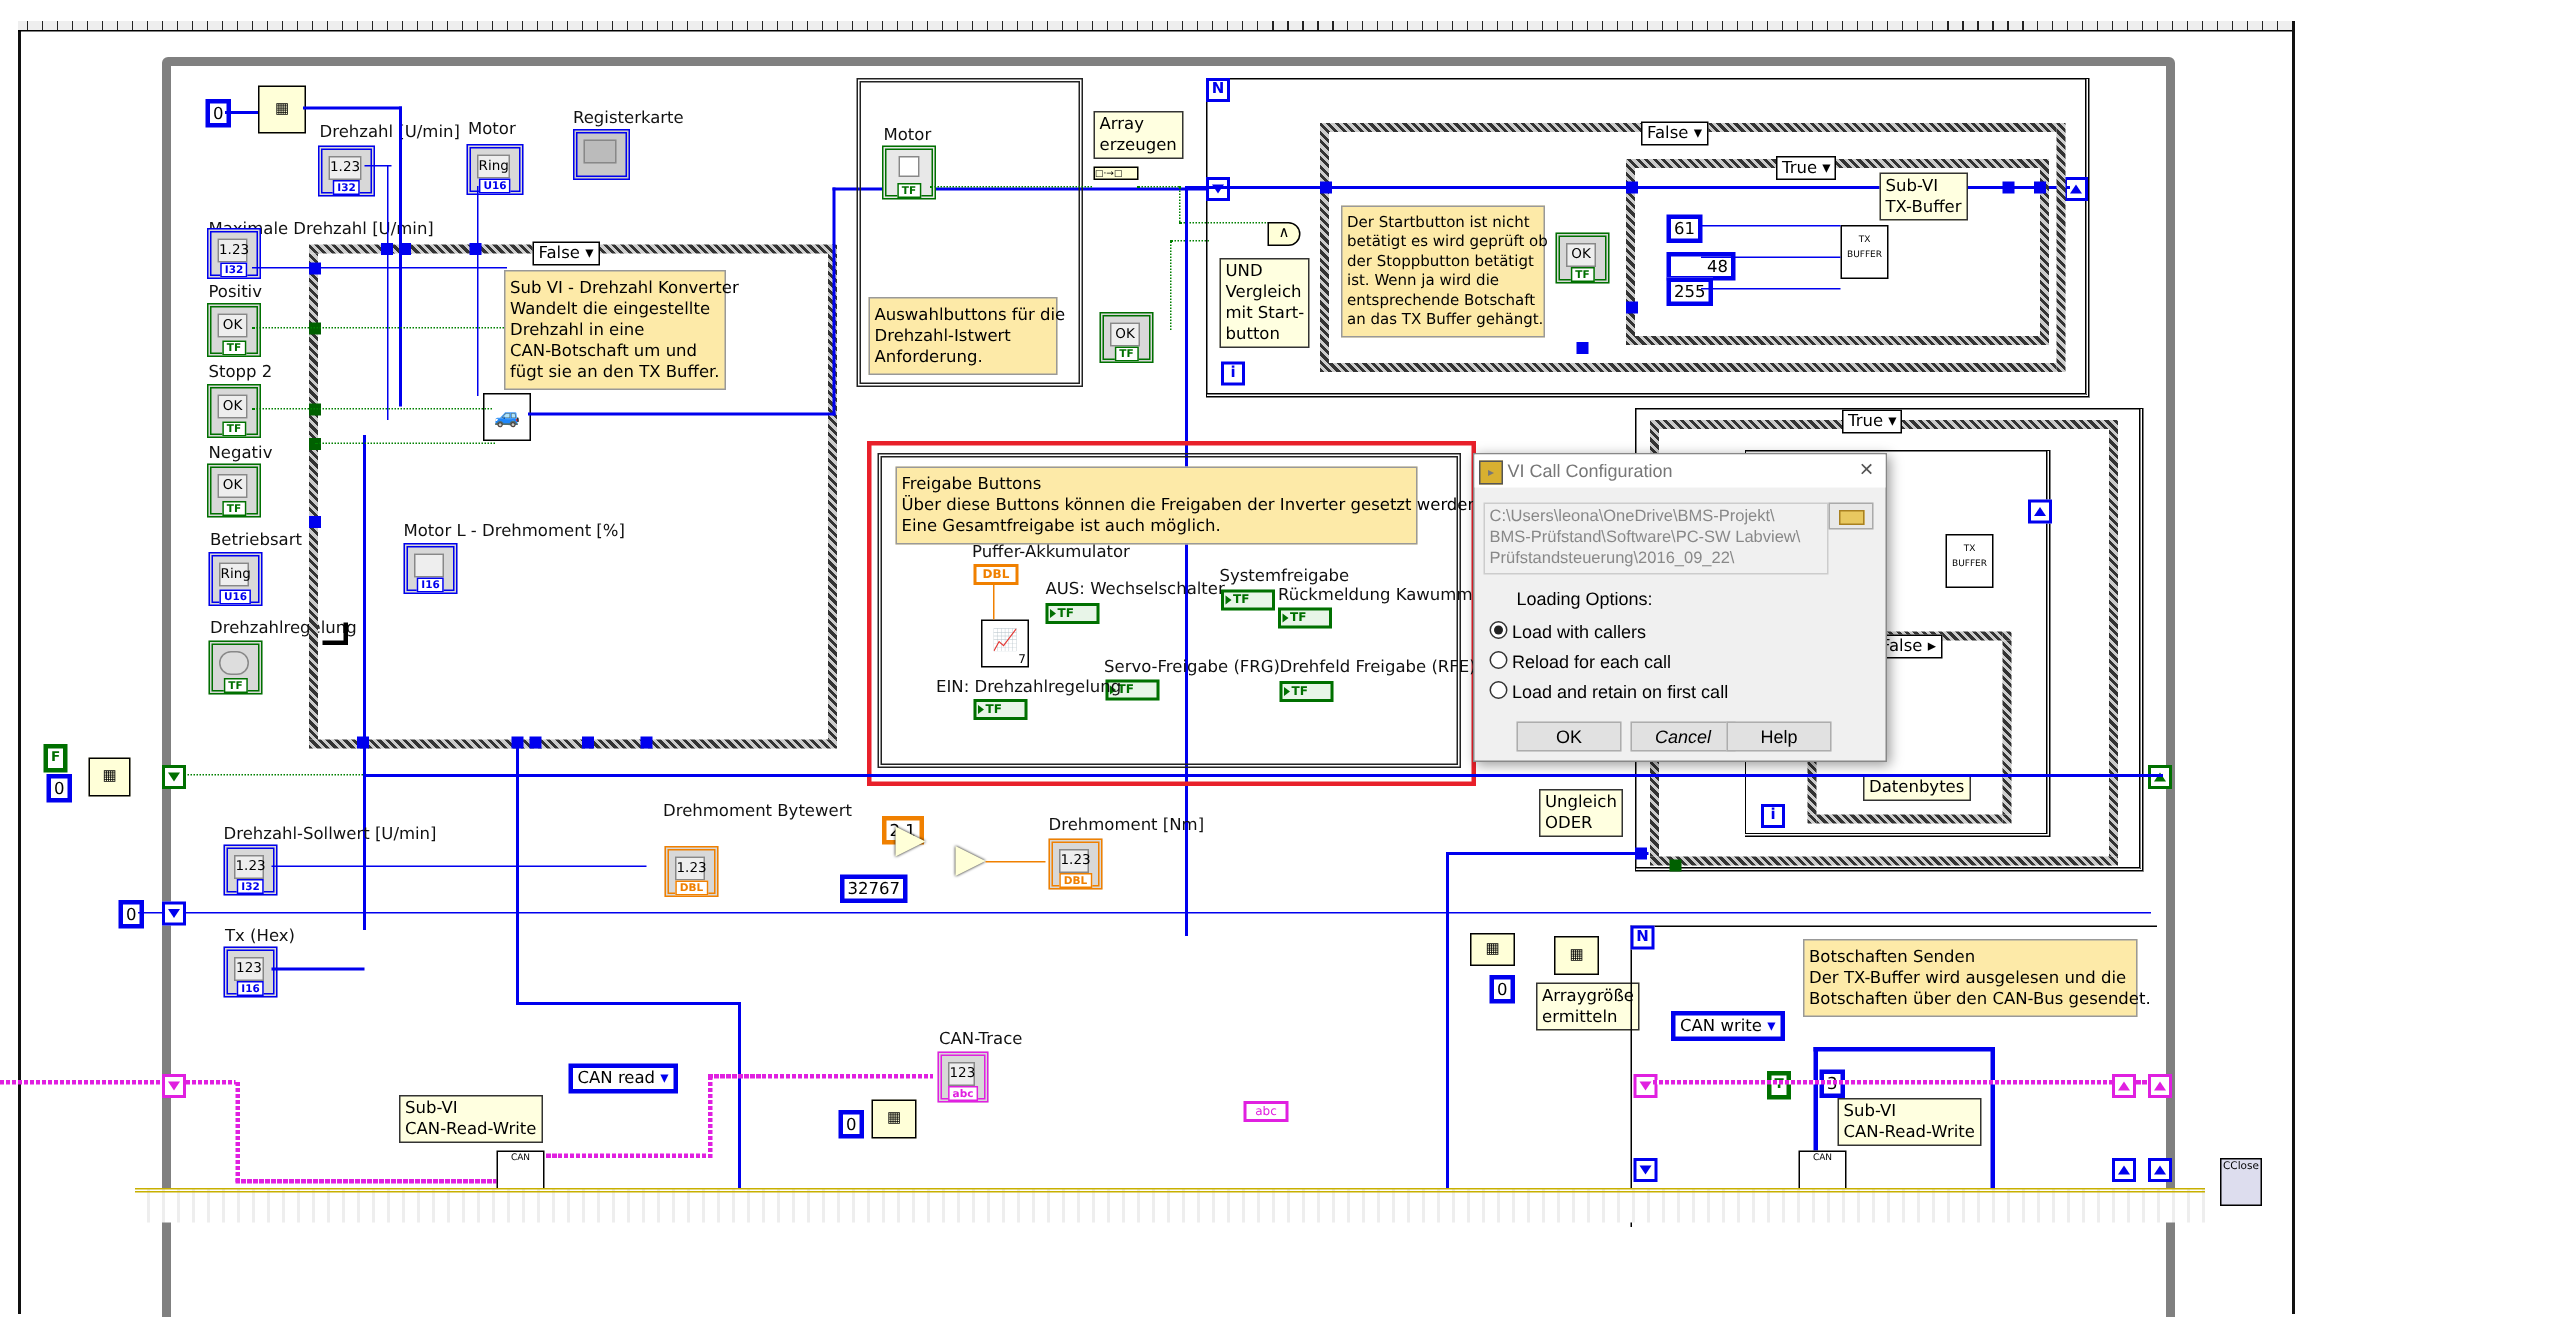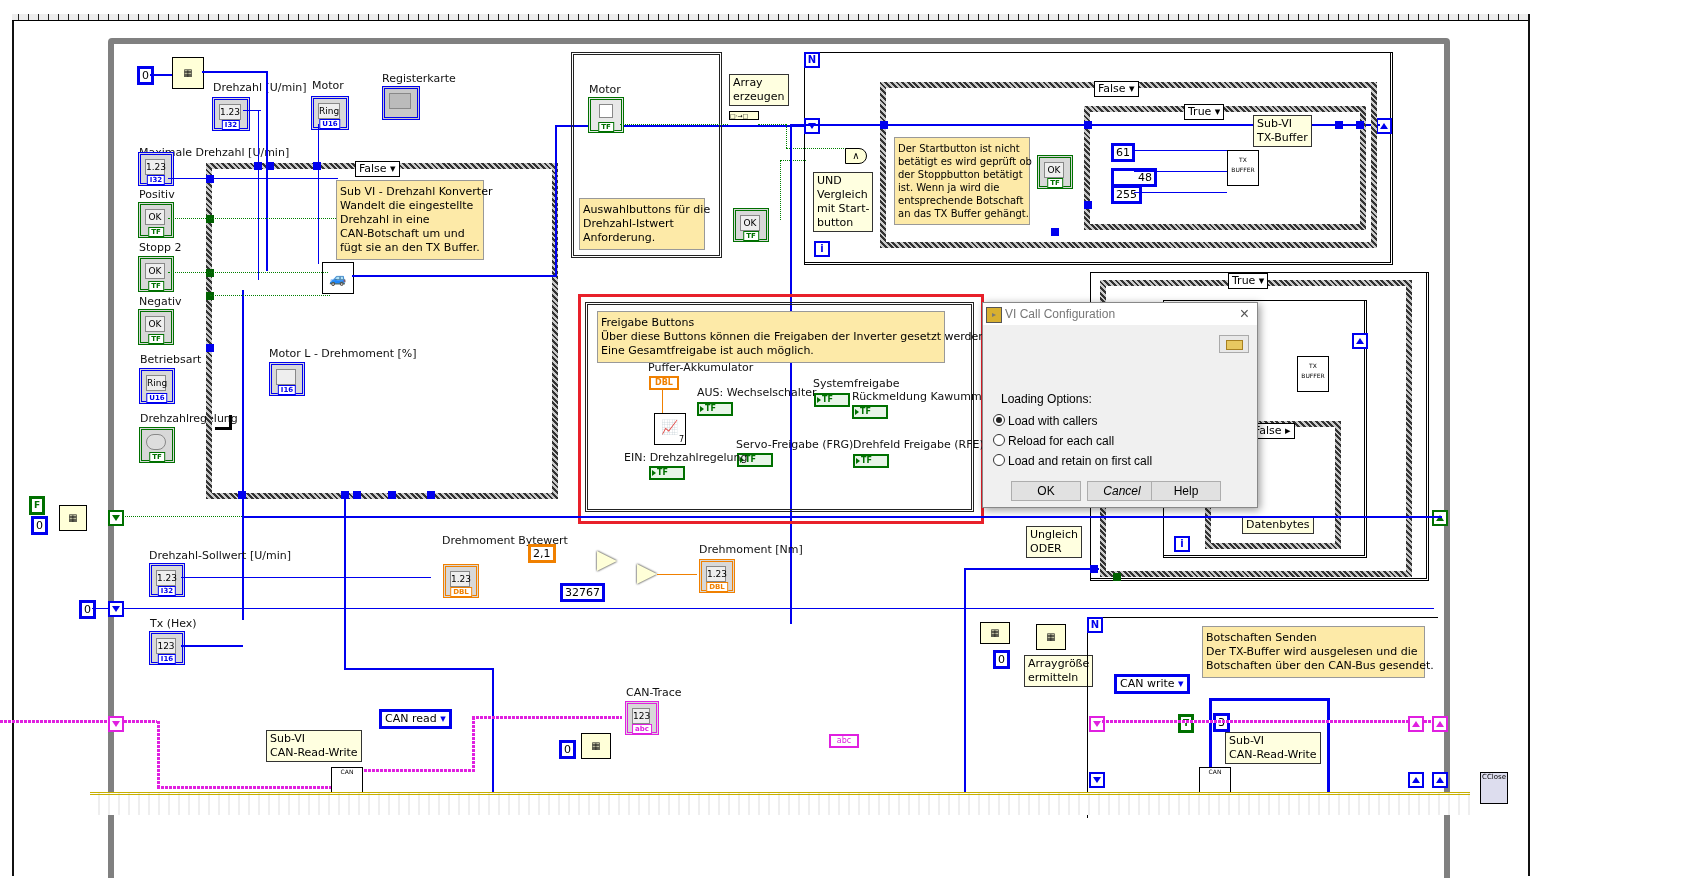--- a/index.html
+++ b/index.html
@@ -40,21 +40,21 @@
   .reg.gr.up{border-color:#007000;} .reg.gr.up::after{border-bottom-color:#007000;}
   .iter{position:absolute;width:12px;height:12px;border:2px solid #0000ee;background:#fff;font-size:10px;font-weight:bold;color:#0000ee;text-align:center;line-height:12px;}
   
   .dialog{position:absolute;left:982px;top:302px;width:274px;height:204px;background:#f0f0f0;border:1px solid #888;box-shadow:2px 2px 8px rgba(0,0,0,.4);font-family:"Liberation Sans",sans-serif;}
   .dlg-title{height:22px;background:#fff;font-size:12px;color:#777;line-height:22px;padding-left:22px;position:relative;}
   .dlg-icon{position:absolute;left:3px;top:4px;width:14px;height:14px;background:#d8b030;border:1px solid #555;font-size:8px;text-align:center;line-height:14px;}
   .dlg-close{position:absolute;right:8px;top:0;font-size:16px;color:#555;cursor:pointer;}
   .dlg-path{position:absolute;left:6px;top:32px;width:222px;height:44px;background:#f0f0f0;border:1px solid #ccc;font-size:11px;color:#888;line-height:14px;padding:1px 3px;overflow:hidden;white-space:pre;}
   .dlg-browse{position:absolute;left:236px;top:32px;width:28px;height:16px;border:1px solid #aaa;background:#e8e8e8;}
   .dlg-browse::after{content:"";position:absolute;left:6px;top:4px;width:15px;height:8px;background:#e8c860;border:1px solid #a88020;}
-  .dlg-opt-title{position:absolute;left:18px;top:89px;font-size:12px;}
+  .dlg-opt-title{position:absolute;left:28px;top:89px;font-size:12px;}
   .radio{position:absolute;left:10px;font-size:12px;cursor:pointer;text-align:right;}
   .radio .dot{display:inline-block;width:10px;height:10px;border:1px solid #333;border-radius:50%;vertical-align:-1px;margin-right:3px;background:#fff;position:relative;}
   .radio .dot.on::after{content:"";position:absolute;left:2px;top:2px;width:6px;height:6px;border-radius:50%;background:#222;}
   .btn{position:absolute;top:178px;width:68px;height:18px;background:#e1e1e1;border:1px solid #adadad;font-size:12px;text-align:center;line-height:18px;cursor:pointer;}
 </style>
 </head>
 <body>
 
 <div class="abs" style="left:12px;top:14px;width:1514px;height:860px;border:2px solid #111;border-bottom:none;"></div>
 <div class="abs" style="left:12px;top:14px;width:1516px;height:6px;background:repeating-linear-gradient(90deg,#eee 0 6px,#222 6px 7px,#eee 7px 10px);border-bottom:1px solid #000;"></div>
@@ -265,20 +265,23 @@
 <div class="reg up" style="left:1352px;top:333px;"></div>
 <div class="tunnel" style="left:1090px;top:565px;"></div>
 <div class="tunnel g" style="left:1113px;top:573px;"></div>
 
 <div class="dialog">
   <div class="dlg-title">
     <span class="dlg-icon">▸</span>
     <span>VI Call Configuration</span>
     <span class="dlg-close">×</span>
   </div>
+  <div class="dlg-path">C:\Users\leona\OneDrive\BMS-Projekt\
+BMS-Prüfstand\Software\PC-SW Labview\
+Prüfstandsteuerung\2016_09_22\</div>
   <div class="dlg-browse"></div>
   <div class="dlg-opt-title">Loading Options:</div>
   <div class="radio" style="top:111px;"><span class="dot on"></span><span>Load with callers</span></div>
   <div class="radio" style="top:131px;"><span class="dot"></span><span>Reload for each call</span></div>
   <div class="radio" style="top:151px;"><span class="dot"></span><span>Load and retain on first call</span></div>
   <div class="btn" style="left:28px;">OK</div>
   <div class="btn" style="left:104px;font-style:italic;">Cancel</div>
   <div class="btn" style="left:168px;">Help</div>
 </div>
 
@@ -297,21 +300,21 @@
 <div class="reg" style="left:108px;top:601px;"></div>
 <div class="wire" style="left:92px;top:608px;width:16px;height:1px;"></div>
 <div class="wire" style="left:124px;top:608px;width:1310px;height:1px;"></div>
 <div class="wire" style="left:242px;top:516px;width:1200px;height:2px;"></div>
 
 <div class="lbl" style="left:442px;top:534px;">Drehmoment Bytewert</div>
 <div class="ctrl orange" style="left:443px;top:564px;width:30px;height:28px;">
   <div class="inner">1.23</div>
   <div class="tag" style="color:#f08000;border-color:#f08000;">DBL</div>
 </div>
-<div class="const o" style="left:528px;top:544px;">2,1</div>
+<div class="const o" style="left:588px;top:544px;">2,1</div>
 <div class="const" style="left:560px;top:583px;">32767</div>
 <div class="abs" style="left:597px;top:551px;width:0;height:0;border-left:20px solid #ffffd8;border-top:10px solid transparent;border-bottom:10px solid transparent;filter:drop-shadow(0 0 1px #000);"></div>
 <div class="abs" style="left:637px;top:564px;width:0;height:0;border-left:20px solid #ffffd8;border-top:10px solid transparent;border-bottom:10px solid transparent;filter:drop-shadow(0 0 1px #000);"></div>
 <div class="abs" style="left:657px;top:574px;width:40px;height:1px;background:#f08000;"></div>
 <div class="lbl" style="left:699px;top:543px;">Drehmoment [Nm]</div>
 <div class="ctrl orange" style="left:699px;top:559px;width:30px;height:28px;">
   <div class="inner">1.23</div>
   <div class="tag" style="color:#f08000;border-color:#f08000;">DBL</div>
 </div>
 

